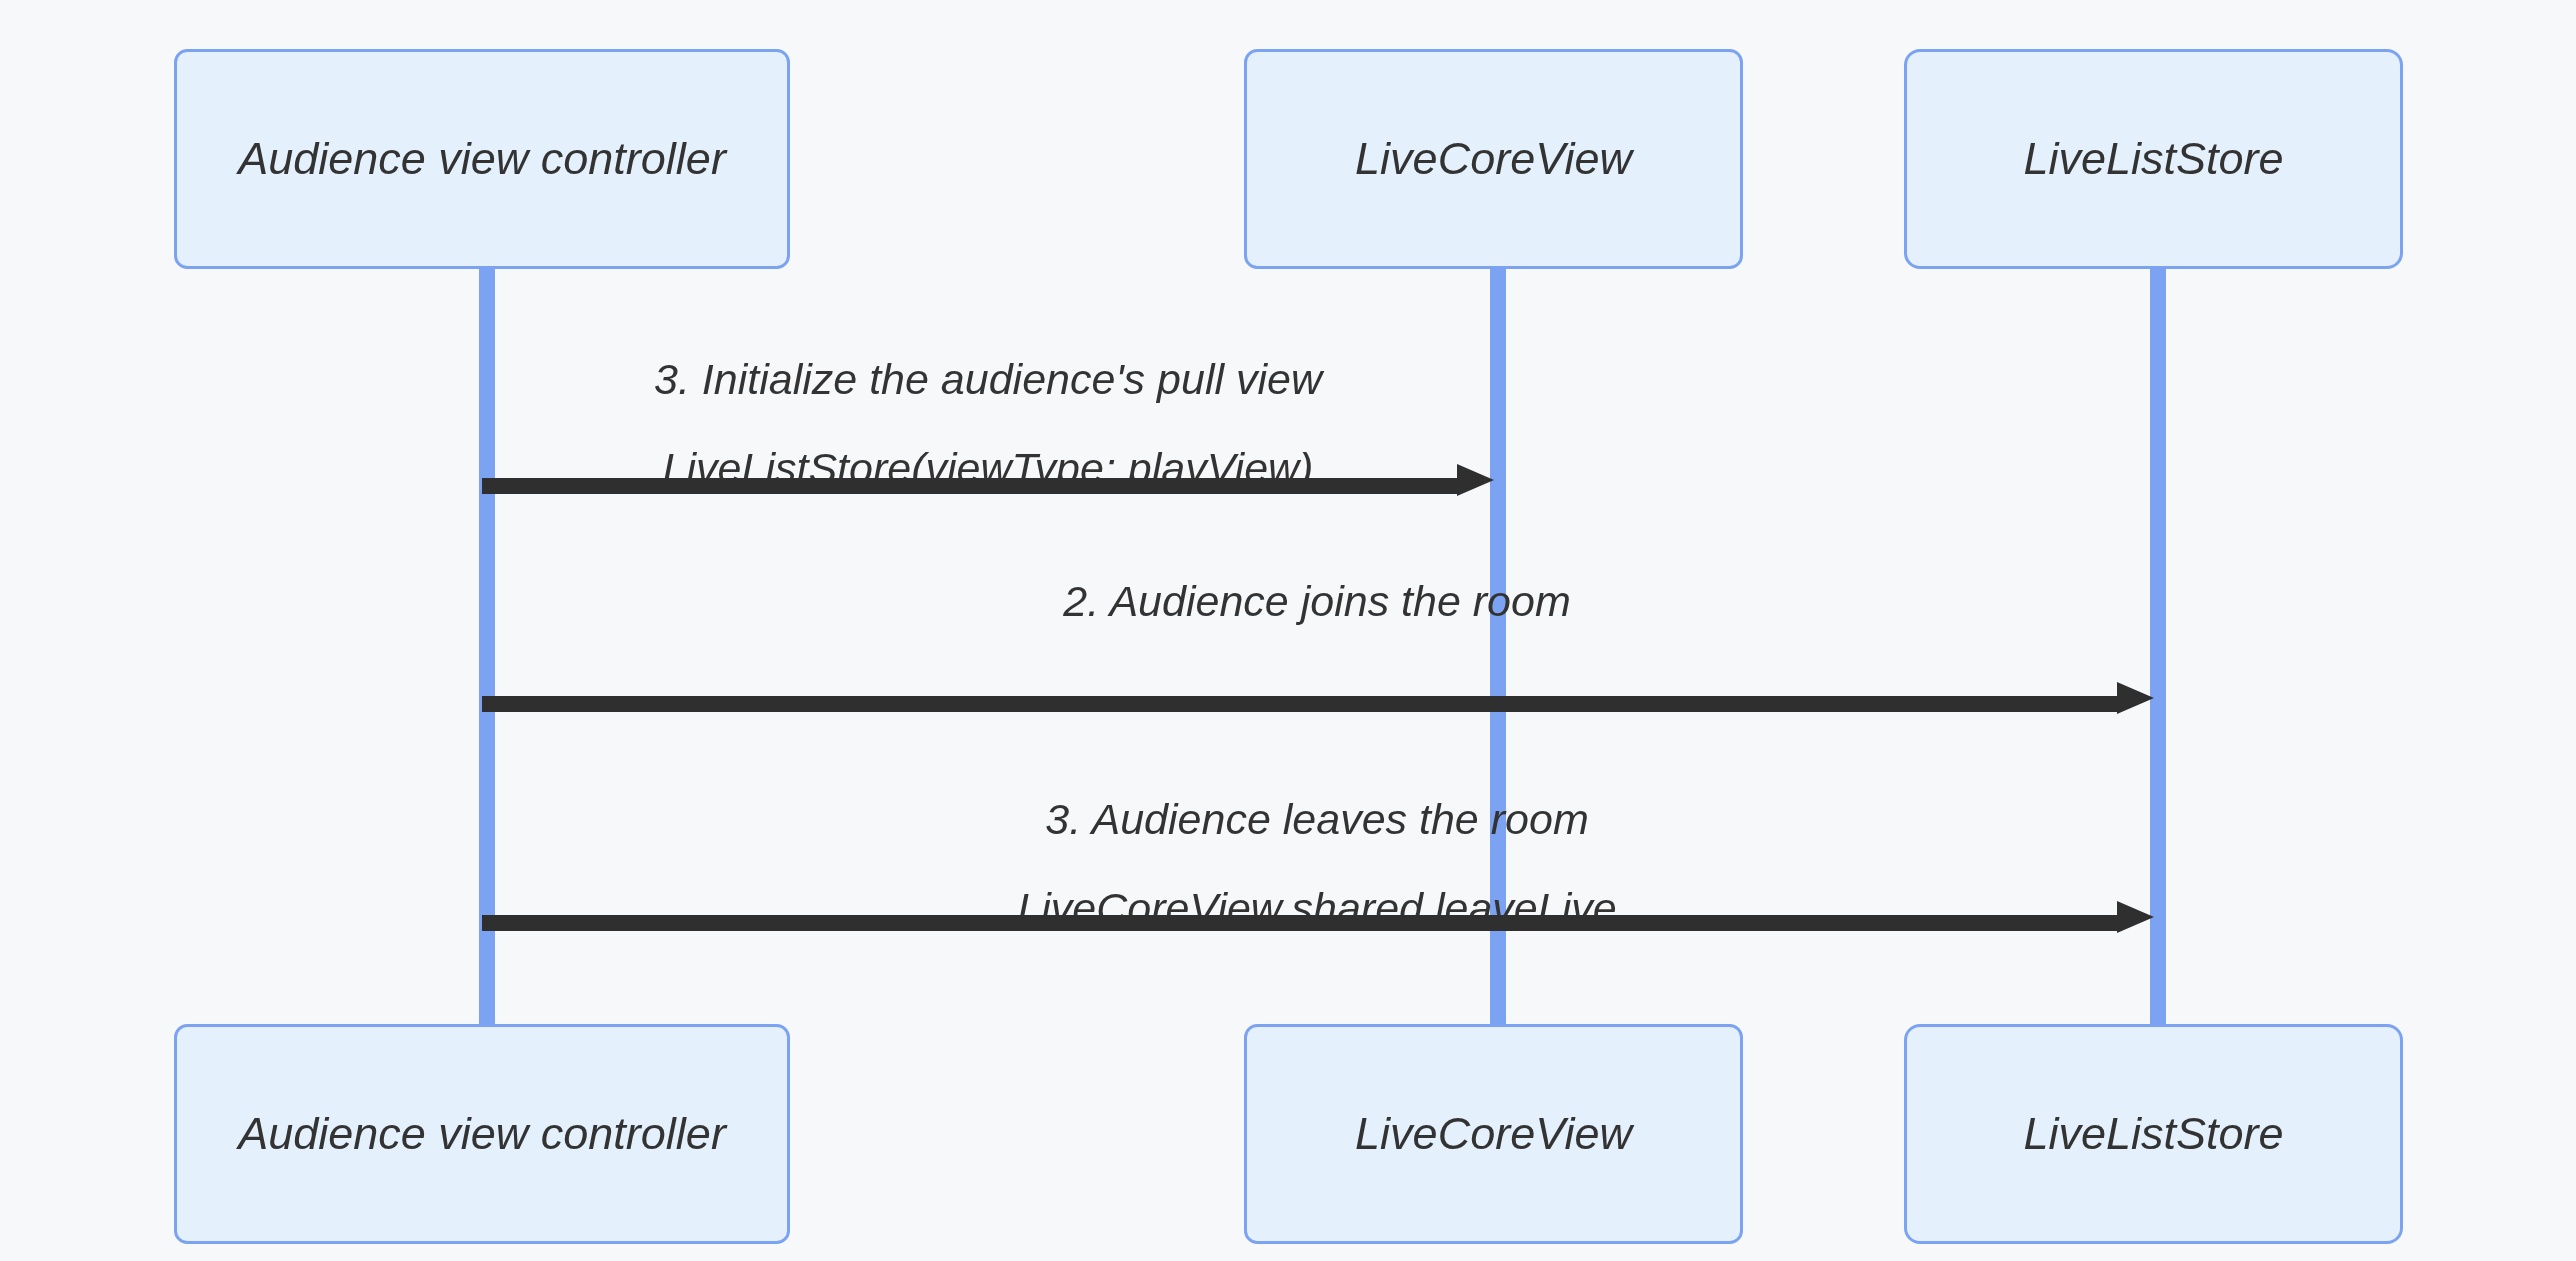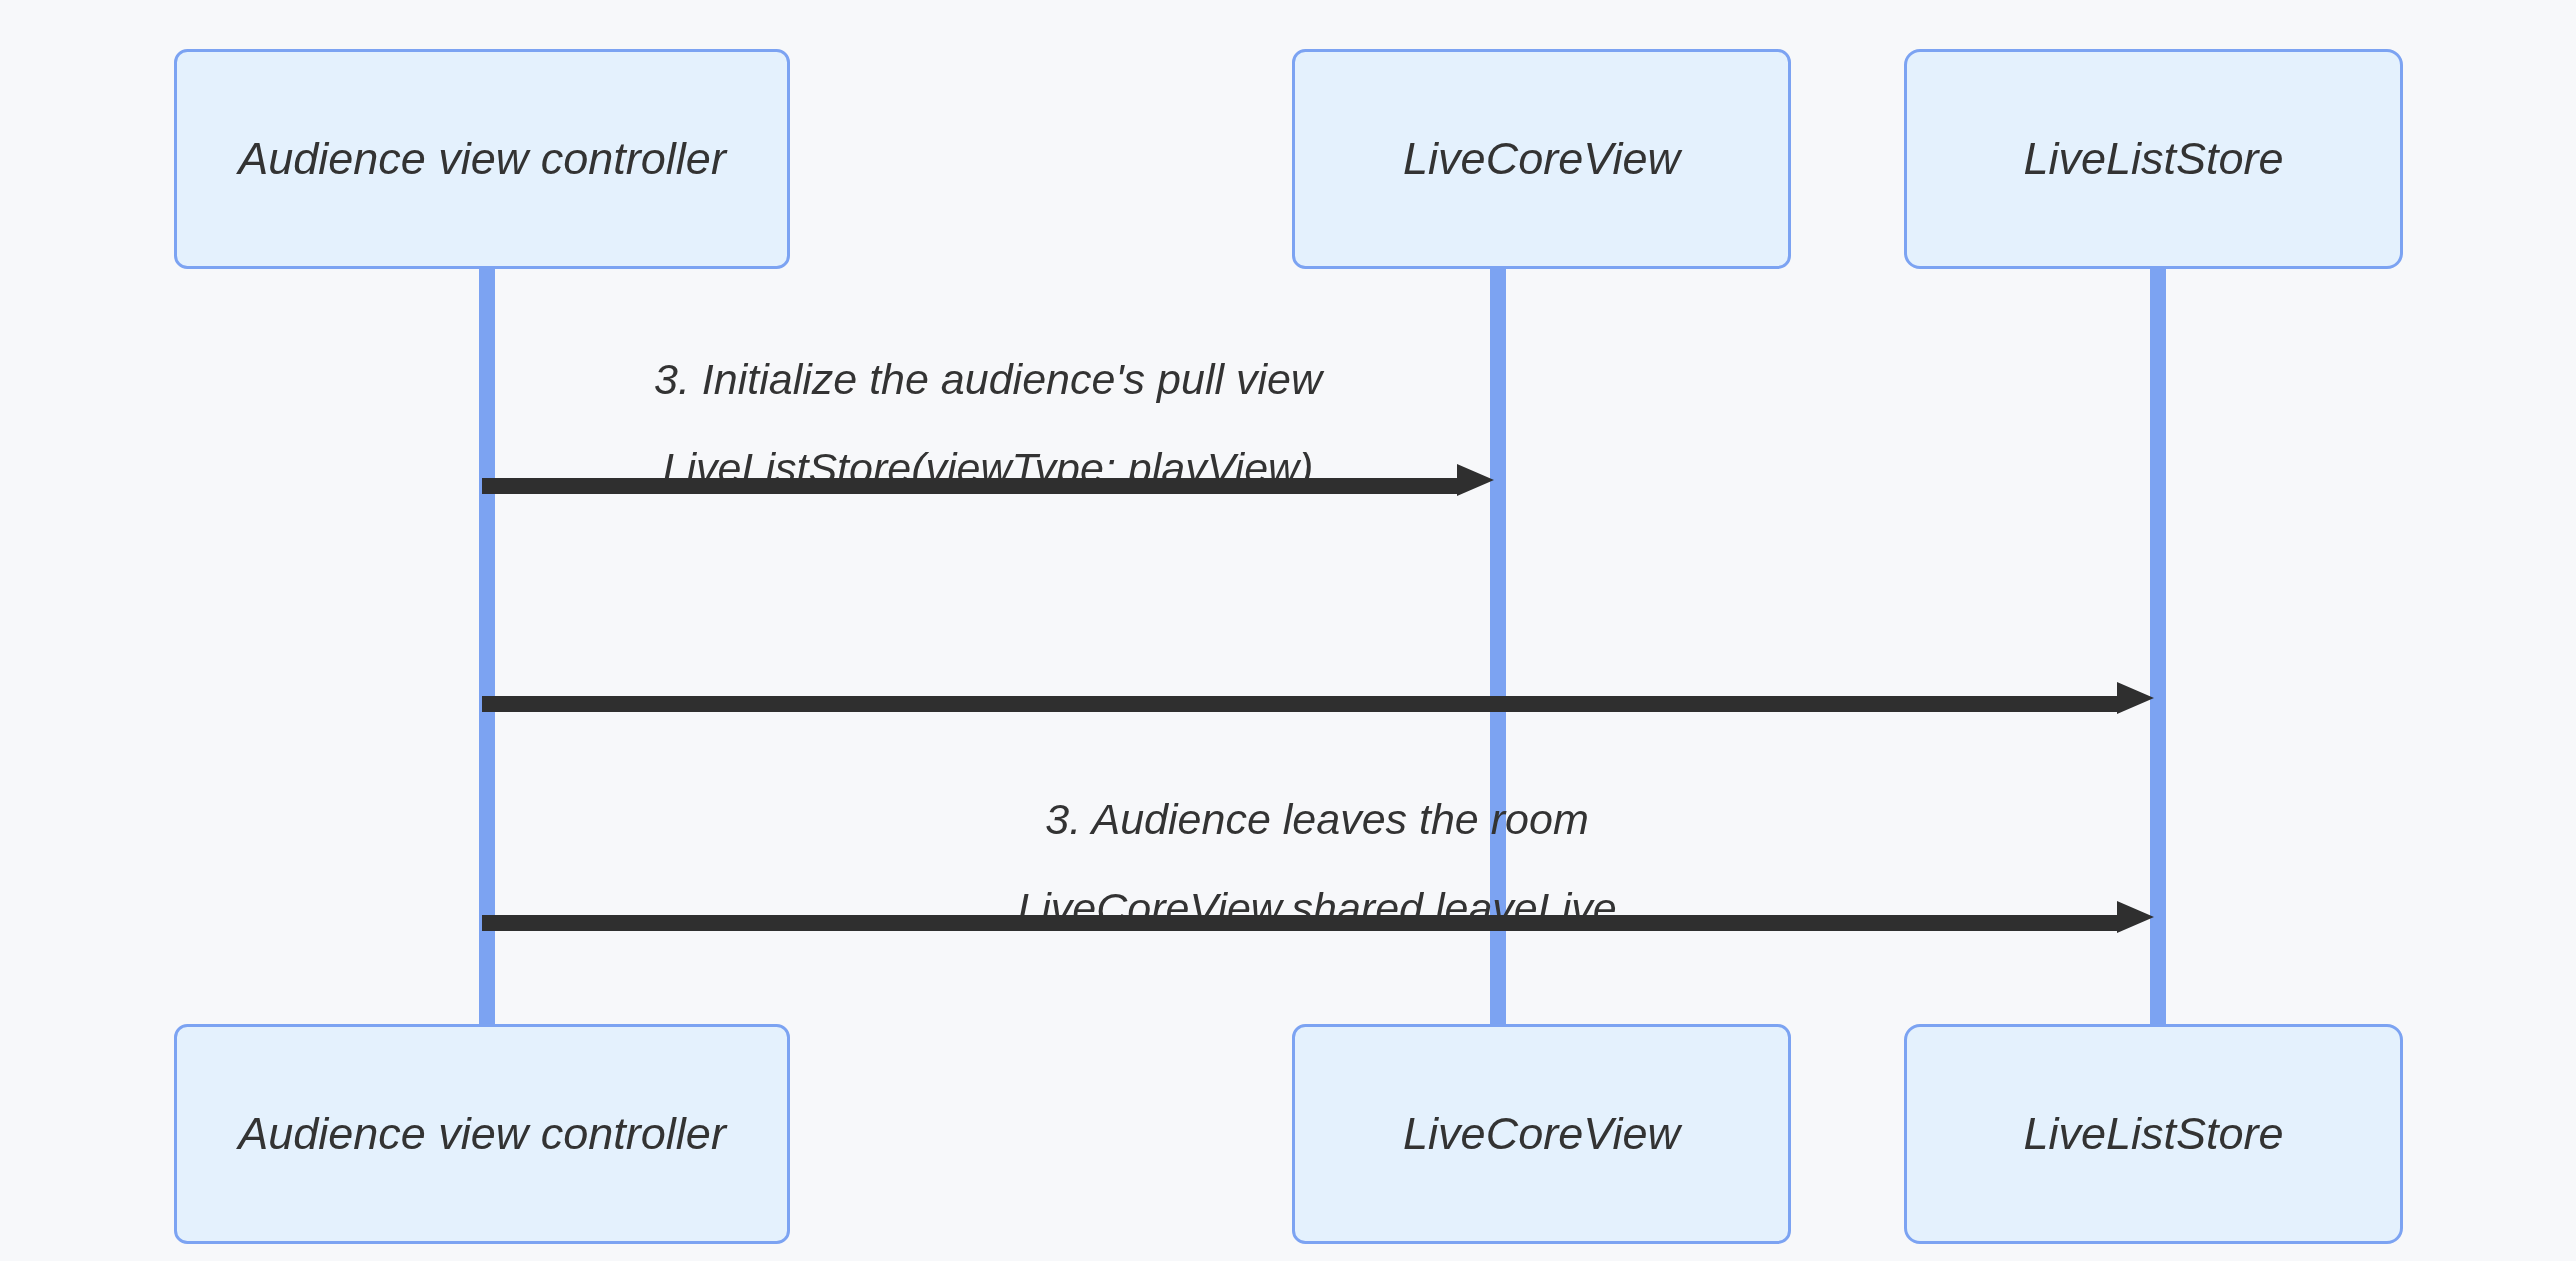--- a/index.html
+++ b/index.html
@@ -19,21 +19,21 @@
   .actor-box{
     position:absolute;height:220px;
     background:var(--box-fill);
     border:3.3px solid var(--box-border);
     border-radius:13.3px;
     display:flex;align-items:center;justify-content:center;
     font-size:45px;color:var(--text);
     white-space:nowrap;
   }
   .actor-a{left:158px;width:616px;}
-  .actor-b{left:1228px;width:499px;margin-left:48px;}
+  .actor-b{left:1228px;width:499px;}
   .actor-c{left:1888px;width:499px;border-radius:16px;}
   .row-top{top:33px;}
   .row-bottom{top:1008px;}
 
   
   .lifeline{position:absolute;top:250px;height:760px;width:6.7px;background:var(--lifeline);}
   .lifeline-a{left:463px;}
   .lifeline-b{left:1474px;}
   .lifeline-c{left:2134px;}
 
@@ -79,20 +79,21 @@
   <div class="lifeline lifeline-b"></div>
   <div class="lifeline lifeline-c"></div>
 
   <div class="msg-label msg1-label">
     <div>3. Initialize the audience's pull view</div>
     <div>LiveListStore(viewType:.playView)</div>
   </div>
   <div class="arrow arrow1"></div>
 
   <div class="msg-label msg2-label">
+    <div>2. Audience joins the room</div>
   </div>
   <div class="arrow arrow2"></div>
 
   <div class="msg-label msg3-label">
     <div>3. Audience leaves the room</div>
     <div>LiveCoreView.shared.leaveLive</div>
   </div>
   <div class="arrow arrow3"></div>
 
   <div class="actor-box actor-a row-bottom">

